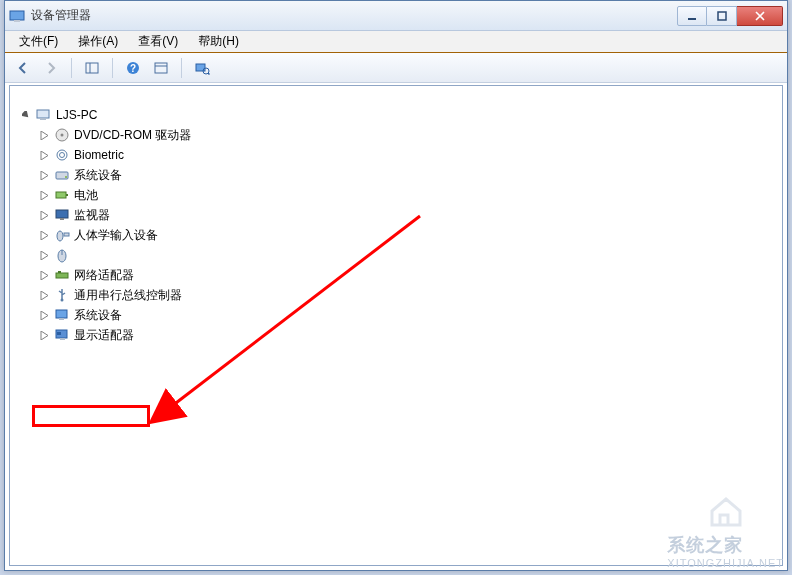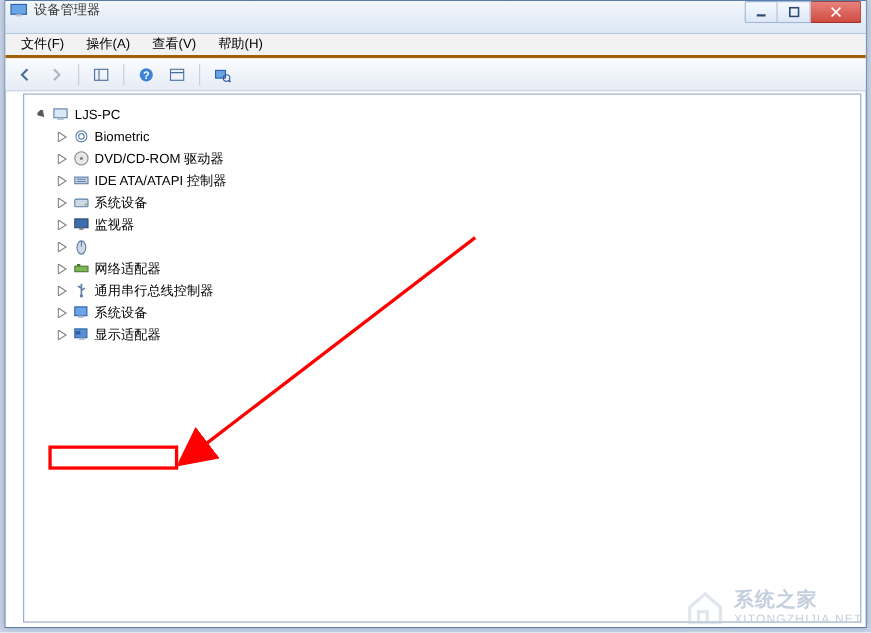--- a/index.html
+++ b/index.html
@@ -19,21 +19,21 @@
   border: 1px solid #5a7ca8;
   box-shadow: 0 0 6px rgba(0,0,0,.2);
   display: flex;
   flex-direction: column;
 }
 .titlebar {
   height: 30px;
   background: linear-gradient(#f4f7fb, #dbe6f4);
   border-bottom: 1px solid #b8c8de;
   display: flex;
-  align-items: flex-start;
+  align-items: center;
   padding: 0 4px;
 }
 .titlebar .icon {
   width: 16px; height: 16px; margin-right: 6px;
   display:inline-flex; align-items:center; justify-content:center;
 }
 .titlebar .title { font-size: 12px; color: #333; }
 .window-controls { margin-left: auto; display:flex; gap:0; }
 .ctrl-btn {
   width: 30px; height: 20px;
@@ -45,44 +45,44 @@
 .ctrl-btn.min{border-radius:2px 0 0 2px;}
 .ctrl-btn.max{border-left:none;}
 .ctrl-btn.close{
   background: linear-gradient(#e9817c,#cf4b3f);
   border-color:#a03028; color:#fff; border-radius:0 2px 2px 0; border-left:none;
   width:46px;
 }
 .menubar {
   height: 22px;
   background: #f2f2f2;
-  border-bottom: 3px solid #a16207;
+  border-bottom: 1px solid #a16207;
   display:flex; align-items:center; padding: 0 6px; gap:4px;
 }
 .menu-item { padding: 2px 8px; cursor:default; }
 .toolbar {
   height: 30px;
   background: linear-gradient(#fafcff,#e6ecf5);
   border-bottom:1px solid #c3cfe0;
   display:flex; align-items:center; padding: 0 6px; gap:4px;
 }
 .tool-btn {
   width:24px; height:24px;
   display:flex; align-items:center; justify-content:center;
   border:1px solid transparent; border-radius:2px;
 }
 .tool-sep { width:1px; height:20px; background:#c3cfe0; margin:0 4px; }
 .content {
   flex:1;
   border:1px solid #8fa6c6;
-  margin: 2px 4px 4px 16px;
+  margin: 2px 4px 4px 4px;
   background:#fff;
   overflow:auto;
   position:relative;
-  padding: 4px 0;
+  padding: 15px 0;
 }
 .tree { padding: 4px 6px; }
 .tree-row {
   display:flex; align-items:center; height:20px; gap:4px;
   padding-left: var(--indent, 0px);
   white-space:nowrap;
 }
 .tree-row.root { --indent: 4px; }
 .tree-row.child { --indent: 22px; }
 .expander {
@@ -96,20 +96,21 @@
   position:absolute;
   border:3px solid #ff0000;
   pointer-events:none;
 }
 .arrow-svg{ position:absolute; pointer-events:none; }
 .watermark{
   position:absolute; right:8px; bottom:6px;
   color:#c4cfdd; font-size:16px; letter-spacing:1px;
   display:flex; align-items:center; gap:6px;
   pointer-events:none;
+  flex-direction:column;
 }
 .watermark svg{opacity:.5}
 </style>
 </head>
 <body>
 
 <div class="window">
   <div class="titlebar">
     <span class="icon">
       <svg viewBox="0 0 16 16">
@@ -204,92 +205,105 @@
       </div>
 
       <div class="tree-row child">
         <span class="expander">
             <svg viewBox="0 0 9 9">
               <path d="M1 0 L8 4.5 L1 9 Z" fill="none" stroke="#808080"></path>
             </svg>
           </span>
         <span class="node-icon">
             <svg viewBox="0 0 16 16">
+              <circle cx="8" cy="8" r="6" fill="#e8e8e8" stroke="#888"></circle>
+              <circle cx="8" cy="8" r="1.5" fill="#888"></circle>
+            </svg>
+          </span>
+        <span class="node-label">DVD/CD-ROM 驱动器</span>
+      </div>
+
+      <div class="tree-row child">
+        <span class="expander">
+            <svg viewBox="0 0 9 9">
+              <path d="M1 0 L8 4.5 L1 9 Z" fill="none" stroke="#808080"></path>
+            </svg>
+          </span>
+        <span class="node-icon">
+            <svg viewBox="0 0 16 16">
               <circle cx="8" cy="8" r="5" fill="none" stroke="#5c7fa8"></circle>
               <circle cx="8" cy="8" r="2.5" fill="none" stroke="#5c7fa8"></circle>
             </svg>
           </span>
         <span class="node-label">Biometric</span>
       </div>
 
-      <div class="tree-row child">
-        <span class="expander">
-            <svg viewBox="0 0 9 9">
-              <path d="M1 0 L8 4.5 L1 9 Z" fill="none" stroke="#808080"></path>
-            </svg>
-          </span>
-        <span class="node-icon">
-            <svg viewBox="0 0 16 16">
-              <circle cx="8" cy="8" r="6" fill="#e8e8e8" stroke="#888"></circle>
-              <circle cx="8" cy="8" r="1.5" fill="#888"></circle>
-            </svg>
-          </span>
-        <span class="node-label">DVD/CD-ROM 驱动器</span>
-      </div>
-
-      <div class="tree-row child">
-        <span class="expander">
-            <svg viewBox="0 0 9 9">
-              <path d="M1 0 L8 4.5 L1 9 Z" fill="none" stroke="#808080"></path>
-            </svg>
-          </span>
-        <span class="node-icon">
-            <svg viewBox="0 0 16 16">
-              <rect x="2" y="5" width="12" height="6" fill="#c8d2e0" stroke="#5c7fa8"></rect>
-              <line x1="4" y1="7" x2="12" y2="7" stroke="#5c7fa8"></line>
-              <line x1="4" y1="9" x2="12" y2="9" stroke="#5c7fa8"></line>
-            </svg>
-          </span>
-        <span class="node-label">IDE ATA/ATAPI 控制器</span>
-      </div>
 
 
       <div class="tree-row child">
         <span class="expander">
             <svg viewBox="0 0 9 9">
               <path d="M1 0 L8 4.5 L1 9 Z" fill="none" stroke="#808080"></path>
             </svg>
           </span>
         <span class="node-icon">
             <svg viewBox="0 0 16 16">
               <rect x="2" y="5" width="12" height="7" rx="1" fill="#d0d8e4" stroke="#5c7fa8"></rect>
               <circle cx="12" cy="10" r="1" fill="#7aaf3a"></circle>
             </svg>
           </span>
         <span class="node-label">系统设备</span>
       </div>
 
+      <div class="tree-row child">
+        <span class="expander">
+            <svg viewBox="0 0 9 9">
+              <path d="M1 0 L8 4.5 L1 9 Z" fill="none" stroke="#808080"></path>
+            </svg>
+          </span>
+        <span class="node-icon">
+            <svg viewBox="0 0 16 16">
+              <rect x="2" y="5" width="10" height="6" fill="#8fc96a" stroke="#4a7a2a"></rect>
+              <rect x="12" y="7" width="2" height="2" fill="#4a7a2a"></rect>
+            </svg>
+          </span>
+        <span class="node-label">电池</span>
+      </div>
 
 
       <div class="tree-row child">
         <span class="expander">
             <svg viewBox="0 0 9 9">
               <path d="M1 0 L8 4.5 L1 9 Z" fill="none" stroke="#808080"></path>
             </svg>
           </span>
         <span class="node-icon">
             <svg viewBox="0 0 16 16">
               <rect x="2" y="3" width="12" height="8" fill="#3d6fb0" stroke="#2b4870"></rect>
               <rect x="6" y="11" width="4" height="2" fill="#888"></rect>
             </svg>
           </span>
         <span class="node-label">监视器</span>
       </div>
 
 
+      <div class="tree-row child">
+        <span class="expander">
+            <svg viewBox="0 0 9 9">
+              <path d="M1 0 L8 4.5 L1 9 Z" fill="none" stroke="#808080"></path>
+            </svg>
+          </span>
+        <span class="node-icon">
+            <svg viewBox="0 0 16 16">
+              <ellipse cx="6" cy="9" rx="3" ry="5" fill="#d0d8e4" stroke="#5c7fa8"></ellipse>
+              <rect x="10" y="6" width="5" height="3" fill="#d0d8e4" stroke="#5c7fa8"></rect>
+            </svg>
+          </span>
+        <span class="node-label">人体学输入设备</span>
+      </div>
 
 
       <div class="tree-row child">
         <span class="expander">
             <svg viewBox="0 0 9 9">
               <path d="M1 0 L8 4.5 L1 9 Z" fill="none" stroke="#808080"></path>
             </svg>
           </span>
         <span class="node-icon">
             <svg viewBox="0 0 16 16">

